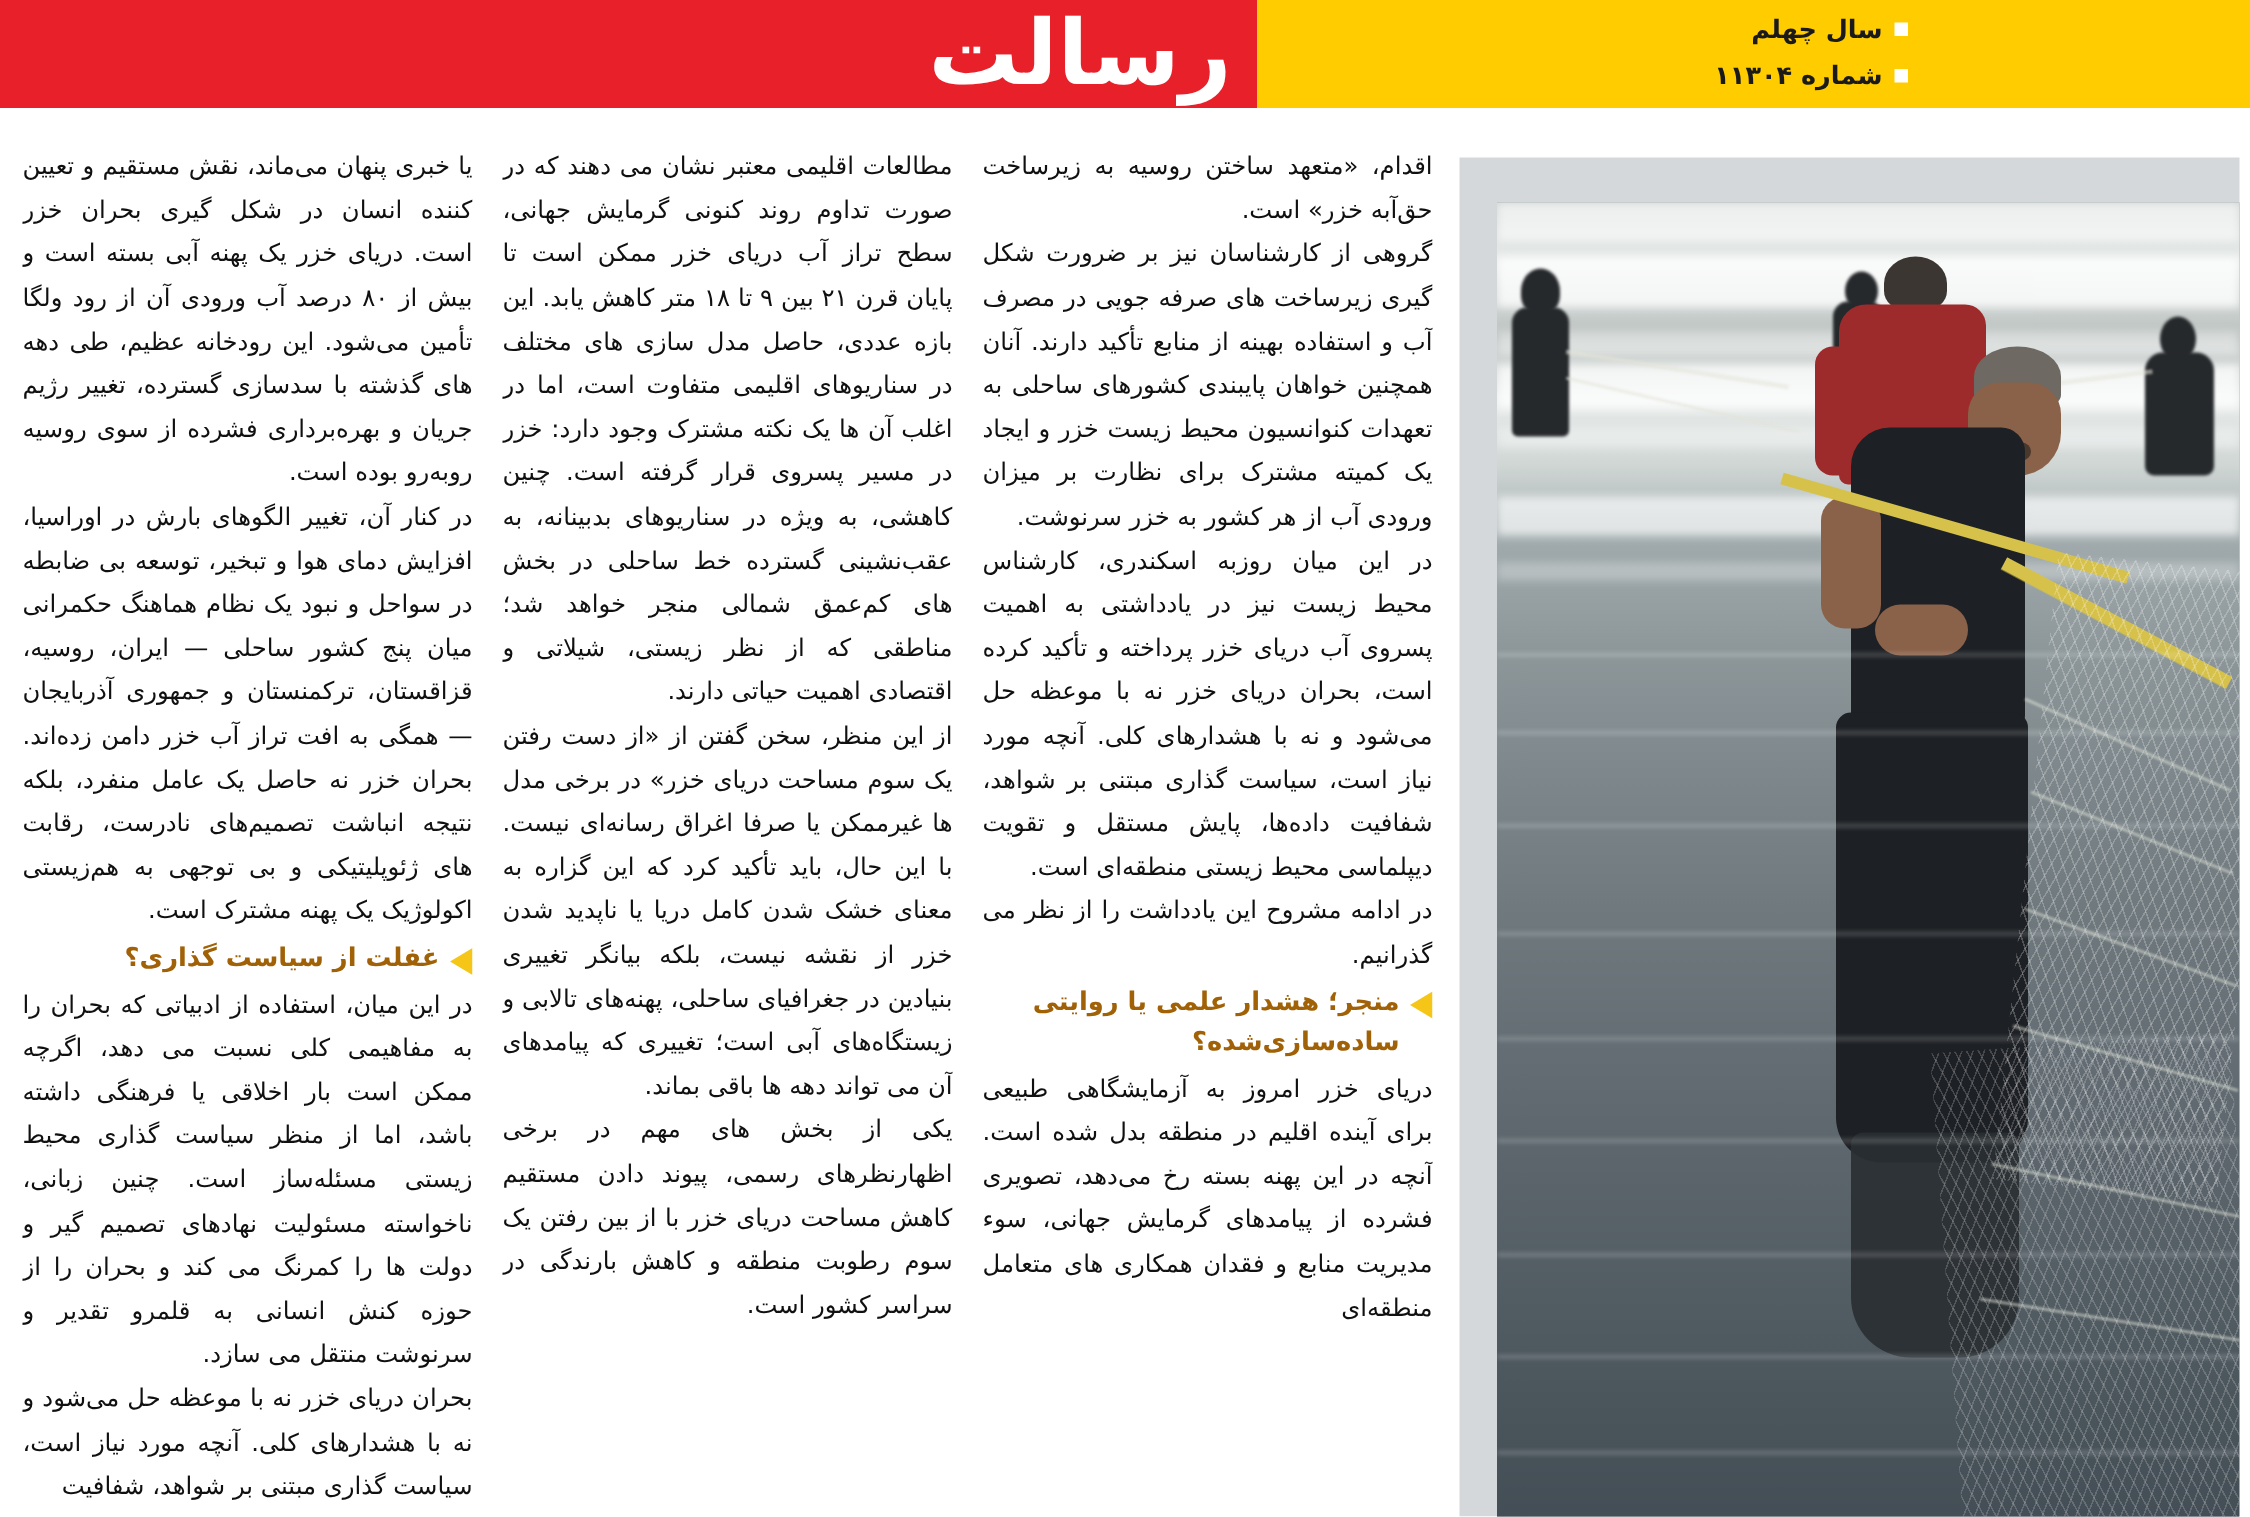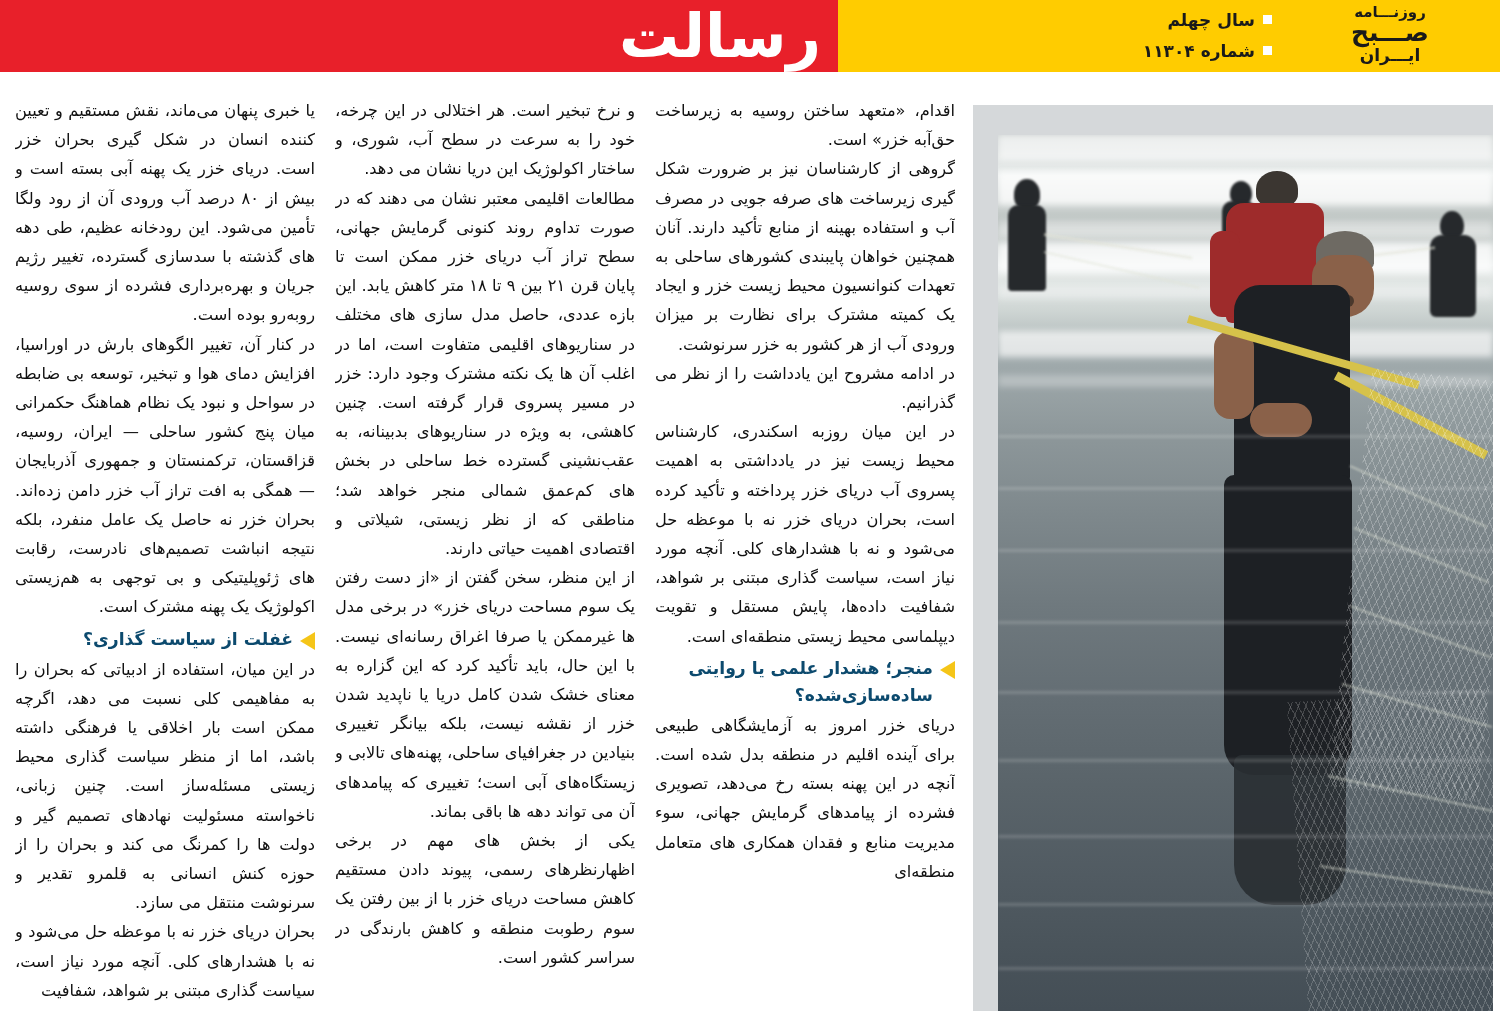--- a/index.html
+++ b/index.html
@@ -201,21 +201,21 @@
   .para {
     margin: 0 0 0 0;
     text-indent: 0;
   }
   .head {
     display: flex;
     flex-direction: row;
     align-items: flex-start;
     justify-content: flex-start;
     gap: 7px;
-    color: #0c4a6e;
+    color: #a16207;
     font-weight: bold;
     font-size: 17.2px;
     line-height: 27px;
     margin: 4px 0 2px 0;
     direction: rtl;
     text-align: right;
   }
   .head-text {
     flex: 1;
     text-align: right;
@@ -242,25 +242,20 @@
     <div class="issue-line">
       <span class="issue-square"></span>
       <span class="issue-text">سال چهلم</span>
     </div>
     <div class="issue-line">
       <span class="issue-square"></span>
       <span class="issue-text">شماره ۱۱۳۰۴</span>
     </div>
   </div>
 
-  <div class="subtitle-block">
-    <div class="sub-l1">روزنـــامه</div>
-    <div class="sub-l2">صـــبح</div>
-    <div class="sub-l3">ایـــران</div>
-  </div>
 
   <div class="masthead-white-gap"></div>
 </div>
 
 <div id="page-body">
 
   <div id="photo-frame">
     <div id="photo-inner" title="مردان ماهیگیر در حال کشیدن تور در آب کم‌عمق دریای خزر">
       <div class="sea"></div>
 
@@ -316,31 +311,30 @@
       <div class="ripple" style="top:624px;"></div>
       <div class="ripple" style="top:700px;"></div>
       <div class="ripple" style="top:768px;"></div>
       <div class="ripple" style="top:832px;"></div>
     </div>
   </div>
 
   <div class="column" id="col-right">
     <p class="para">اقدام، «متعهد ساختن روسیه به زیرساخت حق‌آبه خزر» است.</p>
     <p class="para">گروهی از کارشناسان نیز بر ضرورت شکل گیری زیرساخت های صرفه جویی در مصرف آب و استفاده بهینه از منابع تأکید دارند. آنان همچنین خواهان پایبندی کشورهای ساحلی به تعهدات کنوانسیون محیط زیست خزر و ایجاد یک کمیته مشترک برای نظارت بر میزان ورودی آب از هر کشور به خزر سرنوشت.</p>
+    <p class="para">در این میان روزبه اسکندری، کارشناس محیط زیست نیز در یادداشتی به اهمیت پسروی آب دریای خزر پرداخته و تأکید کرده است، بحران دریای خزر نه با موعظه حل می‌شود و نه با هشدارهای کلی. آنچه مورد نیاز است، سیاست گذاری مبتنی بر شواهد، شفافیت داده‌ها، پایش مستقل و تقویت دیپلماسی محیط زیستی منطقه‌ای است.</p>
     <p class="para">در ادامه مشروح این یادداشت را از نظر می گذرانیم.</p>
-    <p class="para">در این میان روزبه اسکندری، کارشناس محیط زیست نیز در یادداشتی به اهمیت پسروی آب دریای خزر پرداخته و تأکید کرده است، بحران دریای خزر نه با موعظه حل می‌شود و نه با هشدارهای کلی. آنچه مورد نیاز است، سیاست گذاری مبتنی بر شواهد، شفافیت داده‌ها، پایش مستقل و تقویت دیپلماسی محیط زیستی منطقه‌ای است.</p>
     <div class="head">
       <span class="tri"></span>
       <span class="head-text">منجر؛ هشدار علمی یا روایتی ساده‌سازی‌شده؟</span>
     </div>
     <p class="para">دریای خزر امروز به آزمایشگاهی طبیعی برای آینده اقلیم در منطقه بدل شده است. آنچه در این پهنه بسته رخ می‌دهد، تصویری فشرده از پیامدهای گرمایش جهانی، سوء مدیریت منابع و فقدان همکاری های متعامل منطقه‌ای</p>
   </div>
 
   <div class="column" id="col-middle">
-    <p class="para">و نرخ تبخیر است. هر اختلالی در این چرخه، خود را به سرعت در سطح آب، شوری، و ساختار اکولوژیک این دریا نشان می دهد.</p>
     <p class="para">مطالعات اقلیمی معتبر نشان می دهند که در صورت تداوم روند کنونی گرمایش جهانی، سطح تراز آب دریای خزر ممکن است تا پایان قرن ۲۱ بین ۹ تا ۱۸ متر کاهش یابد. این بازه عددی، حاصل مدل سازی های مختلف در سناریوهای اقلیمی متفاوت است، اما در اغلب آن ها یک نکته مشترک وجود دارد: خزر در مسیر پسروی قرار گرفته است. چنین کاهشی، به ویژه در سناریوهای بدبینانه، به عقب‌نشینی گسترده خط ساحلی در بخش های کم‌عمق شمالی منجر خواهد شد؛ مناطقی که از نظر زیستی، شیلاتی و اقتصادی اهمیت حیاتی دارند.</p>
     <p class="para">از این منظر، سخن گفتن از «از دست رفتن یک سوم مساحت دریای خزر» در برخی مدل ها غیرممکن یا صرفا اغراق رسانه‌ای نیست. با این حال، باید تأکید کرد که این گزاره به معنای خشک شدن کامل دریا یا ناپدید شدن خزر از نقشه نیست، بلکه بیانگر تغییری بنیادین در جغرافیای ساحلی، پهنه‌های تالابی و زیستگاه‌های آبی است؛ تغییری که پیامدهای آن می تواند دهه ها باقی بماند.</p>
     <p class="para">یکی از بخش های مهم در برخی اظهارنظرهای رسمی، پیوند دادن مستقیم کاهش مساحت دریای خزر با از بین رفتن یک سوم رطوبت منطقه و کاهش بارندگی در سراسر کشور است.</p>
   </div>
 
   <div class="column" id="col-left">
     <p class="para">یا خبری پنهان می‌ماند، نقش مستقیم و تعیین کننده انسان در شکل گیری بحران خزر است. دریای خزر یک پهنه آبی بسته است و بیش از ۸۰ درصد آب ورودی آن از رود ولگا تأمین می‌شود. این رودخانه عظیم، طی دهه های گذشته با سدسازی گسترده، تغییر رژیم جریان و بهره‌برداری فشرده از سوی روسیه روبه‌رو بوده است.</p>
     <p class="para">در کنار آن، تغییر الگوهای بارش در اوراسیا، افزایش دمای هوا و تبخیر، توسعه بی ضابطه در سواحل و نبود یک نظام هماهنگ حکمرانی میان پنج کشور ساحلی — ایران، روسیه، قزاقستان، ترکمنستان و جمهوری آذربایجان — همگی به افت تراز آب خزر دامن زده‌اند. بحران خزر نه حاصل یک عامل منفرد، بلکه نتیجه انباشت تصمیم‌های نادرست، رقابت های ژئوپلیتیکی و بی توجهی به هم‌زیستی اکولوژیک یک پهنه مشترک است.</p>
     <div class="head">
       <span class="tri"></span>

